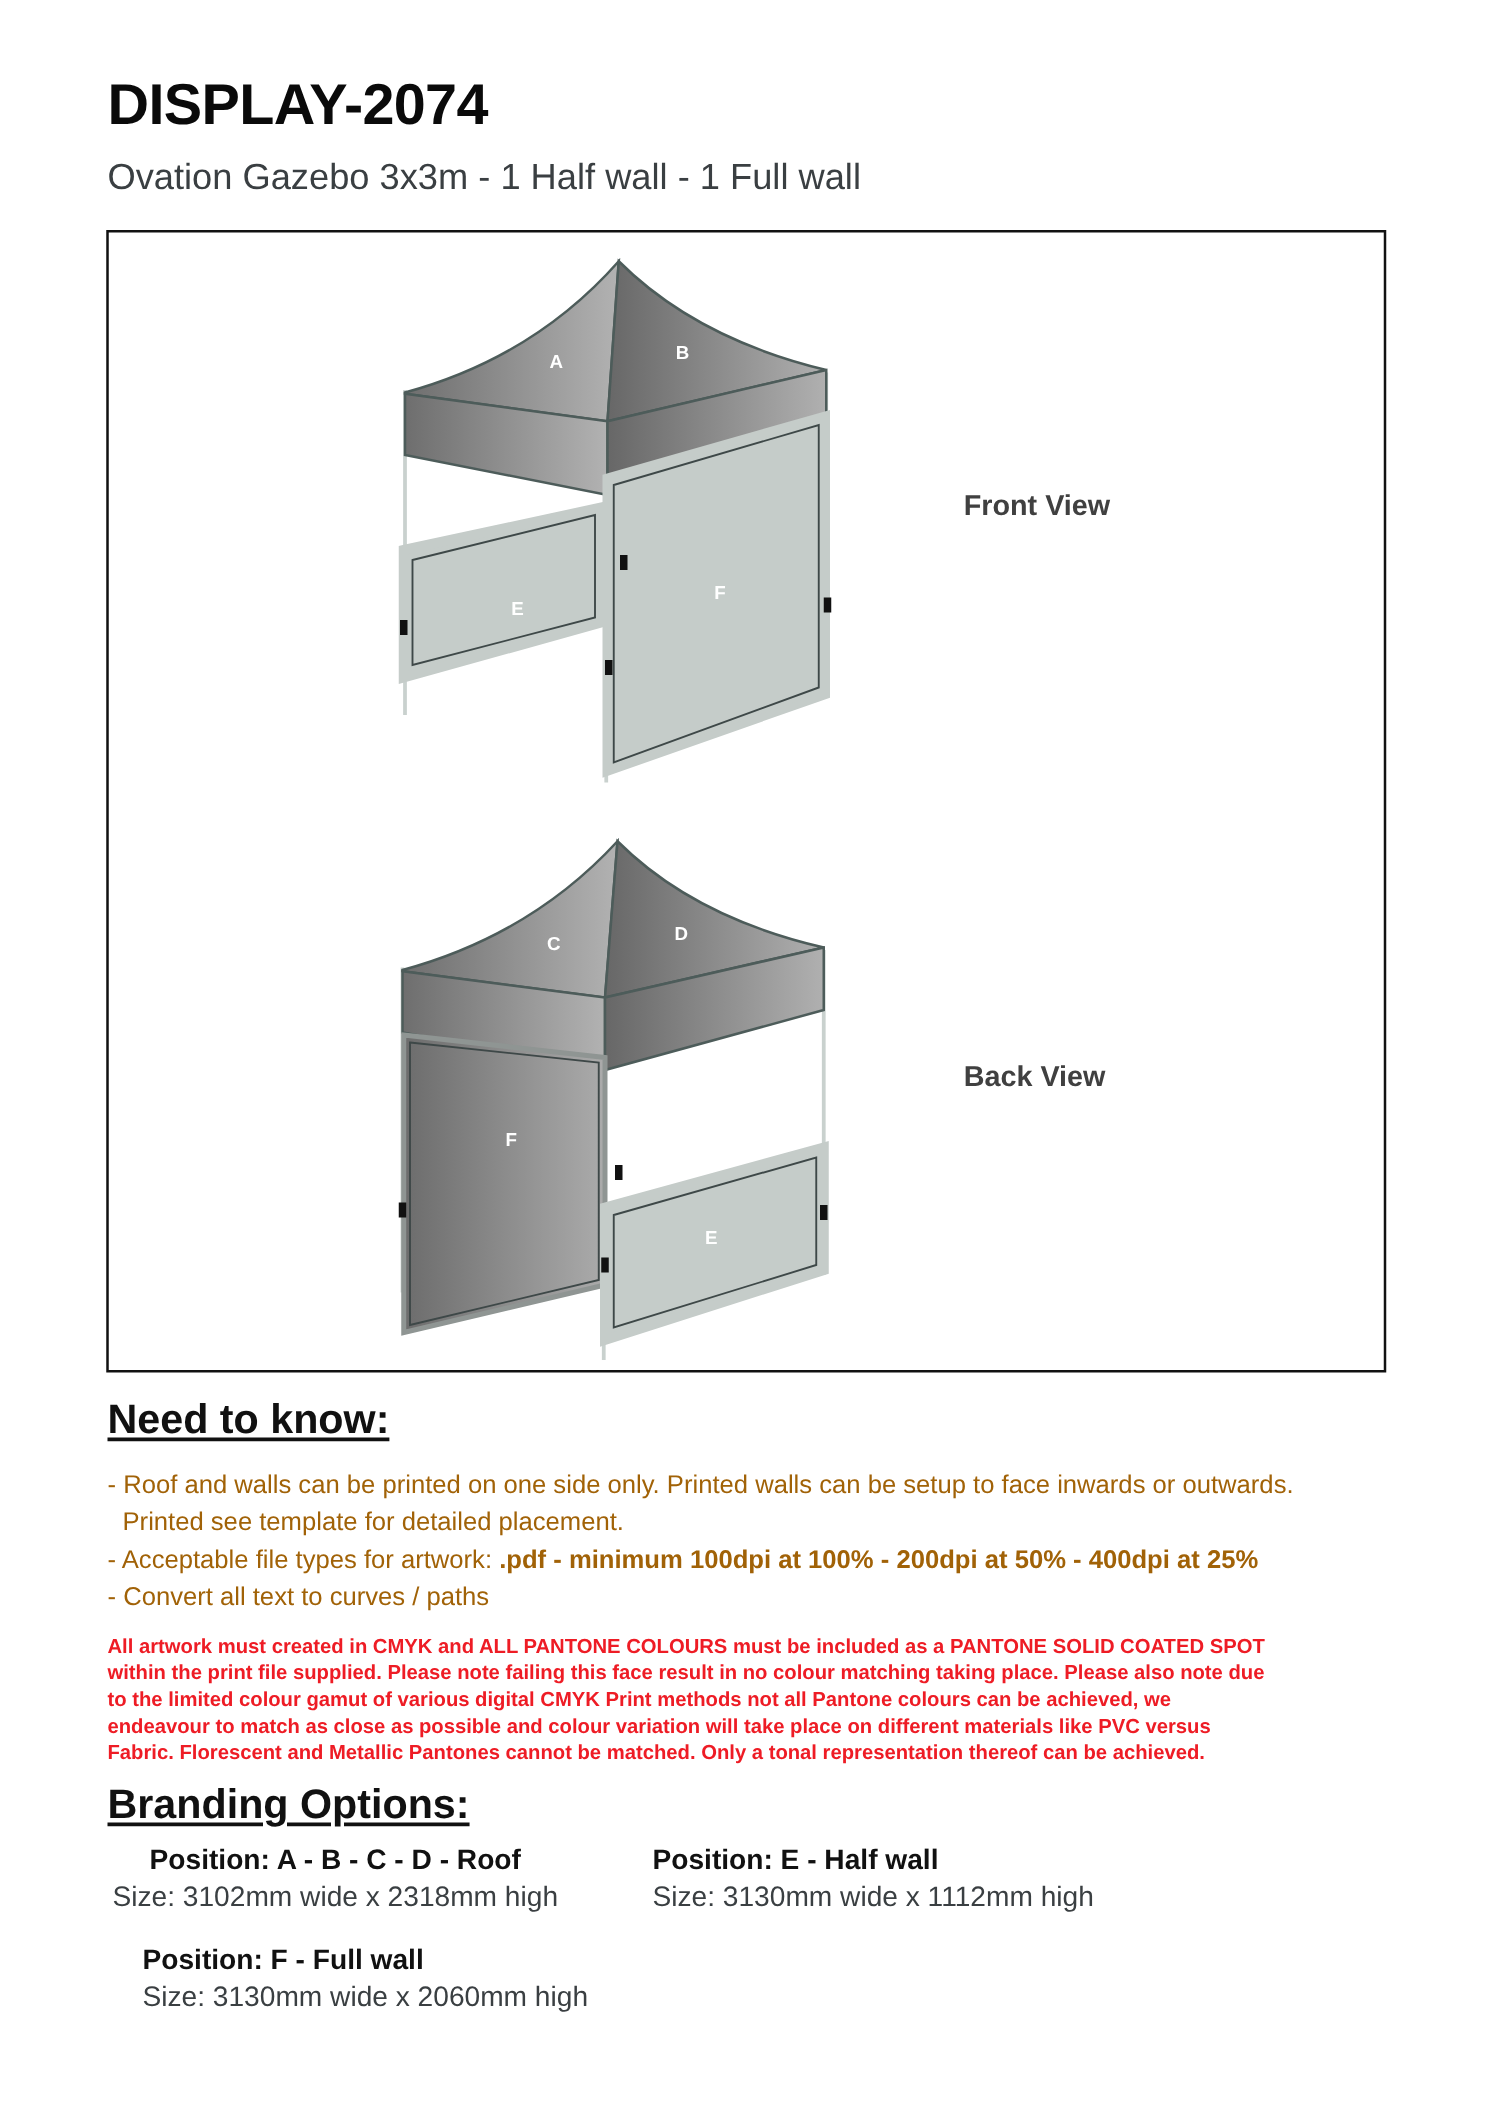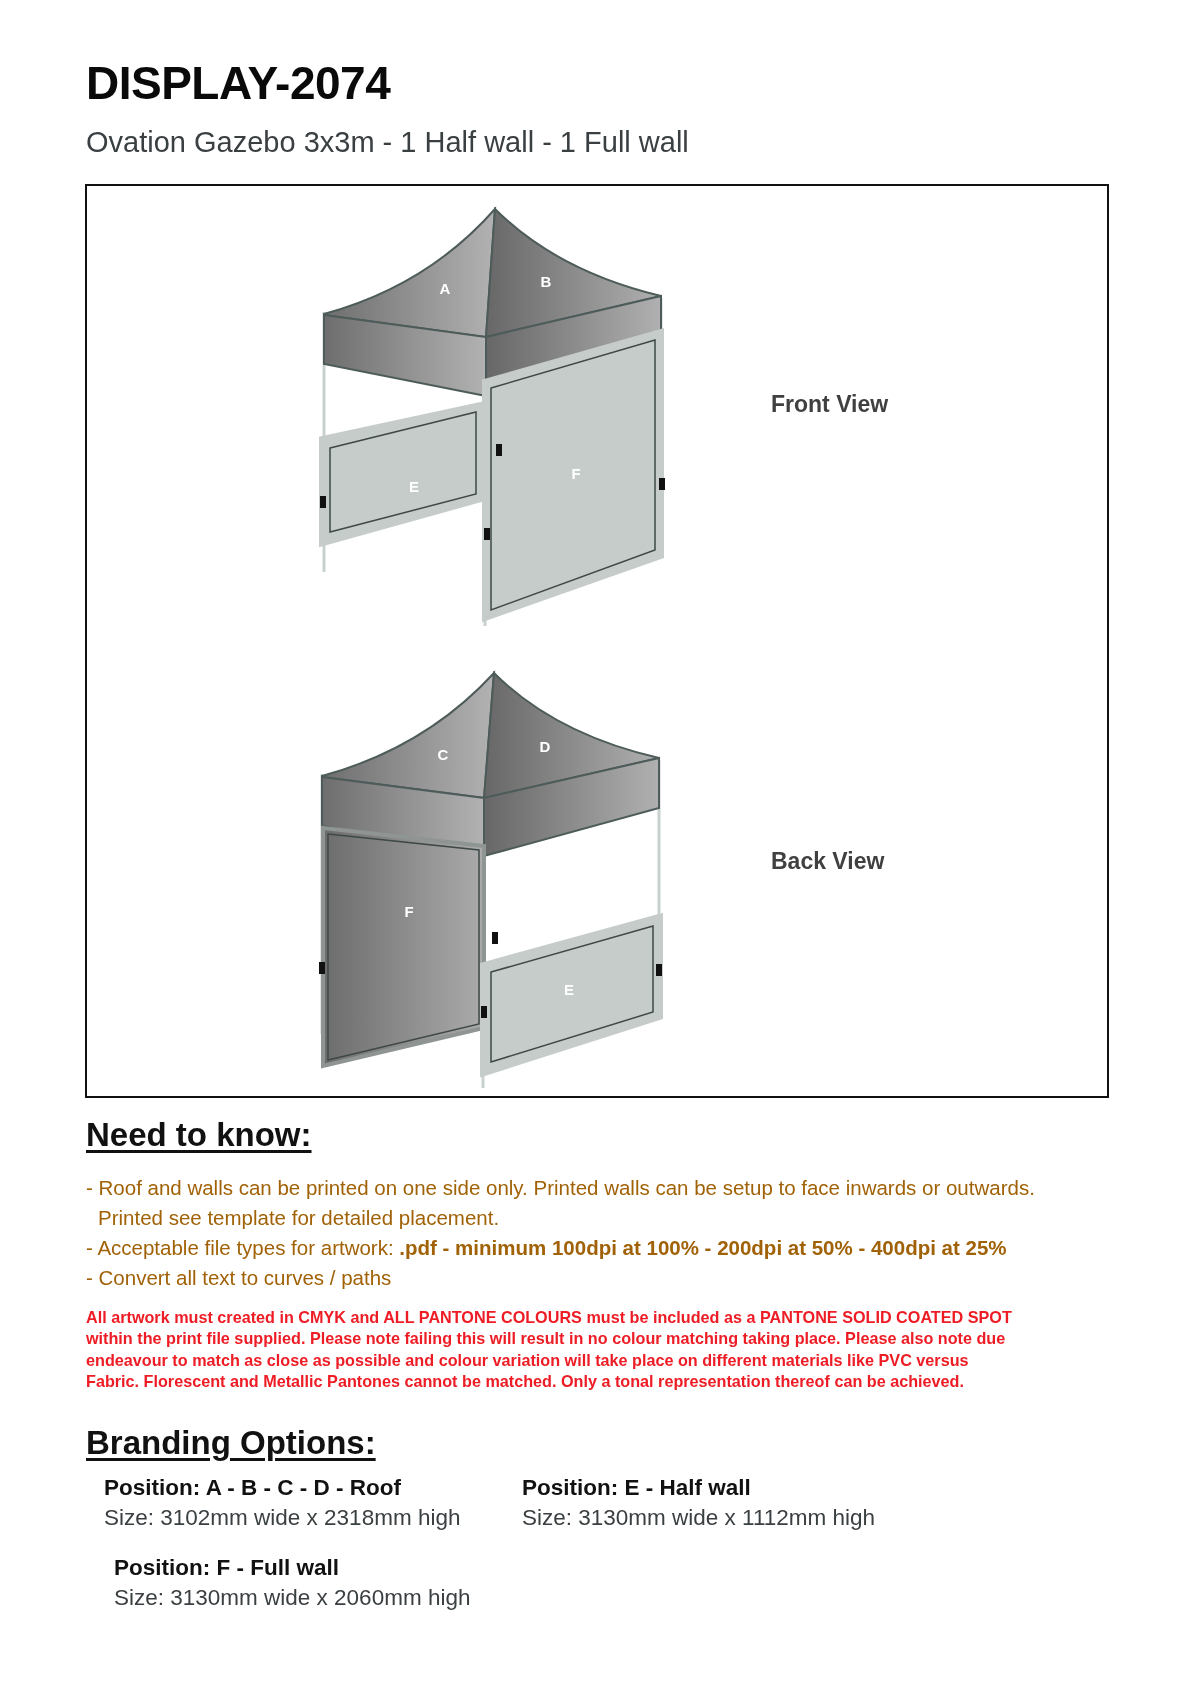--- a/index.html
+++ b/index.html
@@ -111,28 +111,29 @@
 
 <div class="notes">
   <div class="line">- Roof and walls can be printed on one side only. Printed walls can be setup to face inwards or outwards.</div>
   <div class="line indent">Printed see template for detailed placement.</div>
   <div class="line"><span>- Acceptable file types for artwork: </span><b>.pdf - minimum 100dpi at 100% - 200dpi at 50% - 400dpi at 25%</b></div>
   <div class="line">- Convert all text to curves / paths</div>
 </div>
 
 <div class="warning">
   <div>All artwork must created in CMYK and ALL PANTONE COLOURS must be included as a PANTONE SOLID COATED SPOT</div>
-  <div>within the print file supplied. Please note failing this will result in no colour matching taking place. Please also note due</div>
+  <div>within the print file supplied. Please note failing this face result in no colour matching taking place. Please also note due</div>
+  <div>to the limited colour gamut of various digital CMYK Print methods not all Pantone colours can be achieved, we</div>
   <div>endeavour to match as close as possible and colour variation will take place on different materials like PVC versus</div>
   <div>Fabric. Florescent and Metallic Pantones cannot be matched. Only a tonal representation thereof can be achieved.</div>
 </div>
 
 <h2 class="h2" style="top:1424px;">Branding Options:</h2>
 
-<div class="opt" style="left:104px; top:1473px;">
+<div class="opt" style="left:90px; top:1473px;text-align:center;">
   <div class="ph">Position: A - B - C - D - Roof</div>
   <div class="sz">Size: 3102mm wide x 2318mm high</div>
 </div>
 <div class="opt" style="left:522px; top:1473px;">
   <div class="ph">Position: E -  Half wall</div>
   <div class="sz">Size: 3130mm wide x 1112mm high</div>
 </div>
 <div class="opt" style="left:86px; top:1553px;margin-left:28px;">
   <div class="ph">Position: F - Full wall</div>
   <div class="sz">Size: 3130mm wide x 2060mm high</div>

